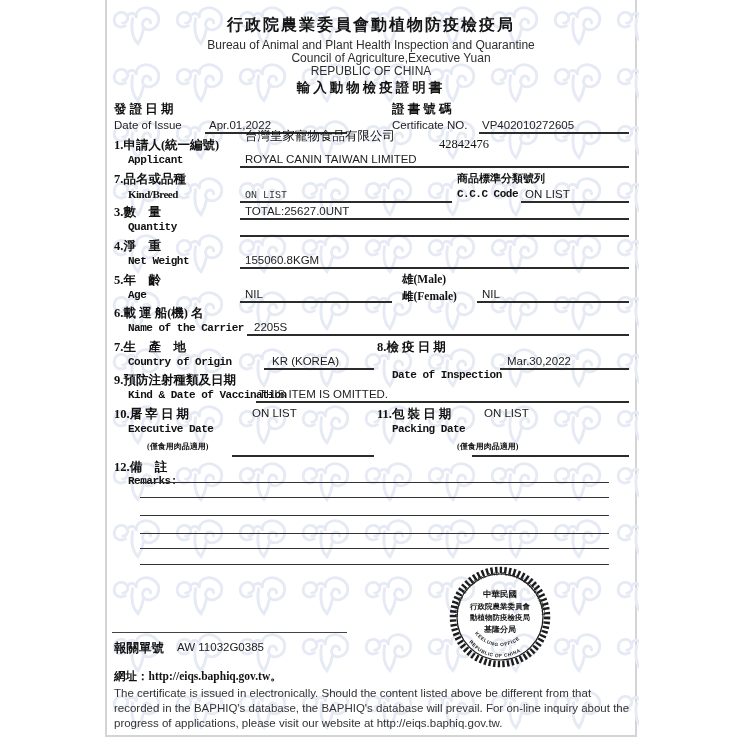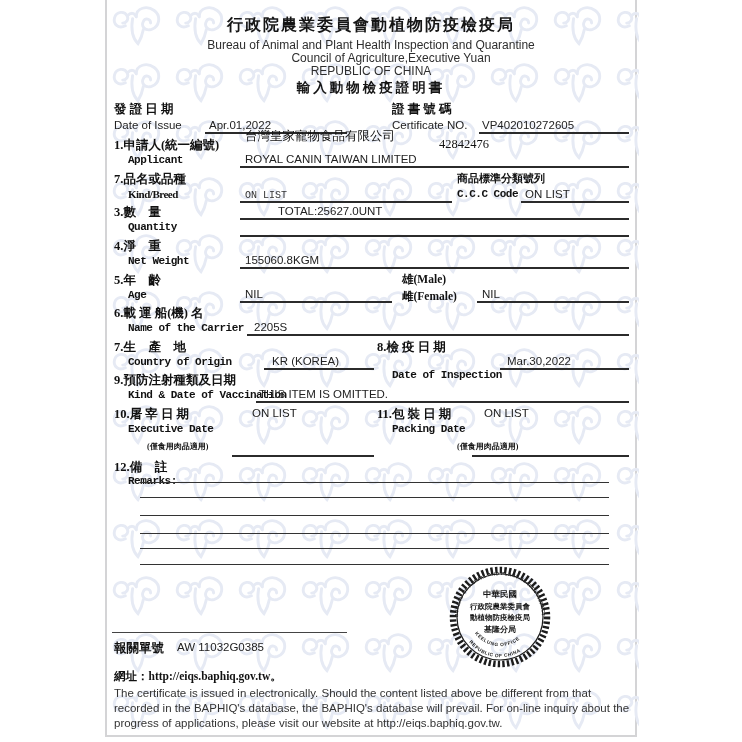--- a/index.html
+++ b/index.html
@@ -195,21 +195,21 @@
   <div class="abs zh" style="left:7px;top:171px;">7.品名或品種</div>
   <div class="abs zh" style="left:350px;top:171px;font-size:11px;">商品標準分類號列</div>
   <div class="abs ml" style="left:21px;top:188px;font-family:Liberation Serif, serif;">Kind/Breed</div>
   <div class="abs svm" style="left:138px;top:190px;">ON LIST</div>
   <div class="ul" style="left:133px;top:201px;width:212px;"></div>
   <div class="abs ml" style="left:350px;top:188px;">C.C.C Code</div>
   <div class="abs sv" style="left:418px;top:188px;">ON LIST</div>
   <div class="ul" style="left:414px;top:201px;width:108px;"></div>
 
   <div class="abs zh" style="left:7px;top:204px;">3.數　量</div>
-  <div class="abs sv" style="left:138px;top:205px;margin-left:33px;">TOTAL:25627.0UNT</div>
+  <div class="abs sv" style="left:138px;top:205px;">TOTAL:25627.0UNT</div>
   <div class="ul" style="left:133px;top:218px;width:389px;"></div>
   <div class="abs ml" style="left:21px;top:221px;">Quantity</div>
   <div class="ul" style="left:133px;top:235px;width:389px;"></div>
 
   <div class="abs zh" style="left:7px;top:238px;">4.淨　重</div>
   <div class="abs ml" style="left:21px;top:255px;">Net Weight</div>
   <div class="abs sv" style="left:138px;top:254px;">155060.8KGM</div>
   <div class="ul" style="left:133px;top:267px;width:389px;"></div>
 
   <div class="abs zh" style="left:7px;top:272px;text-align:right;">5.年　齡</div>

